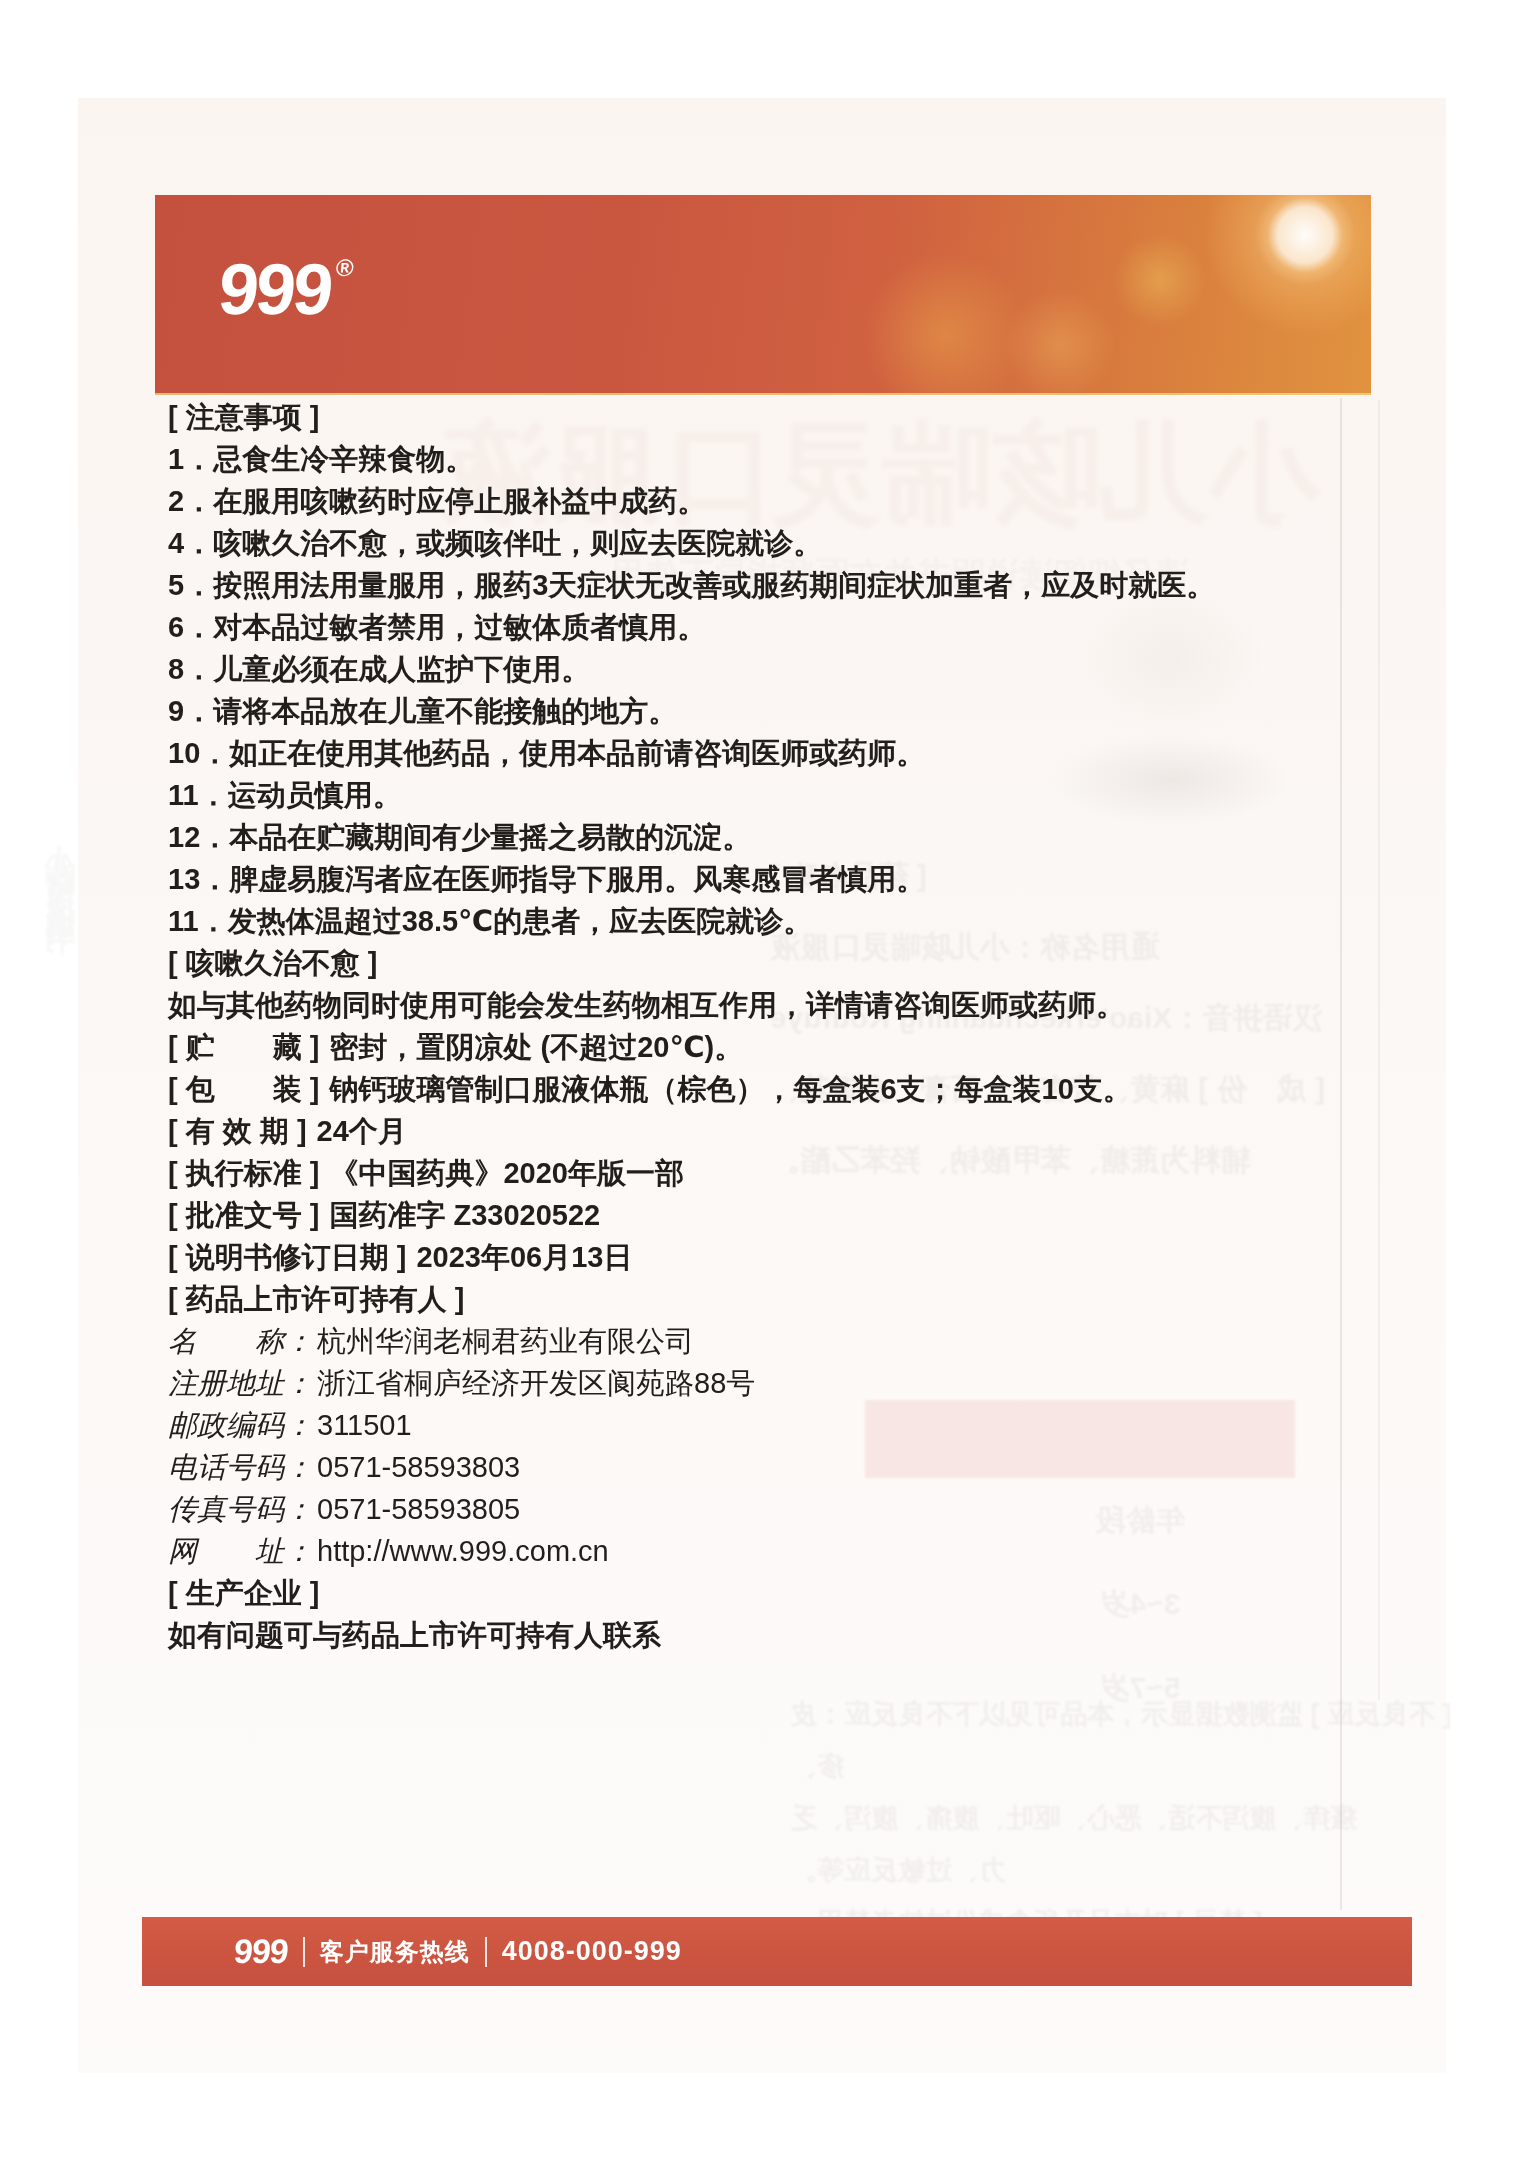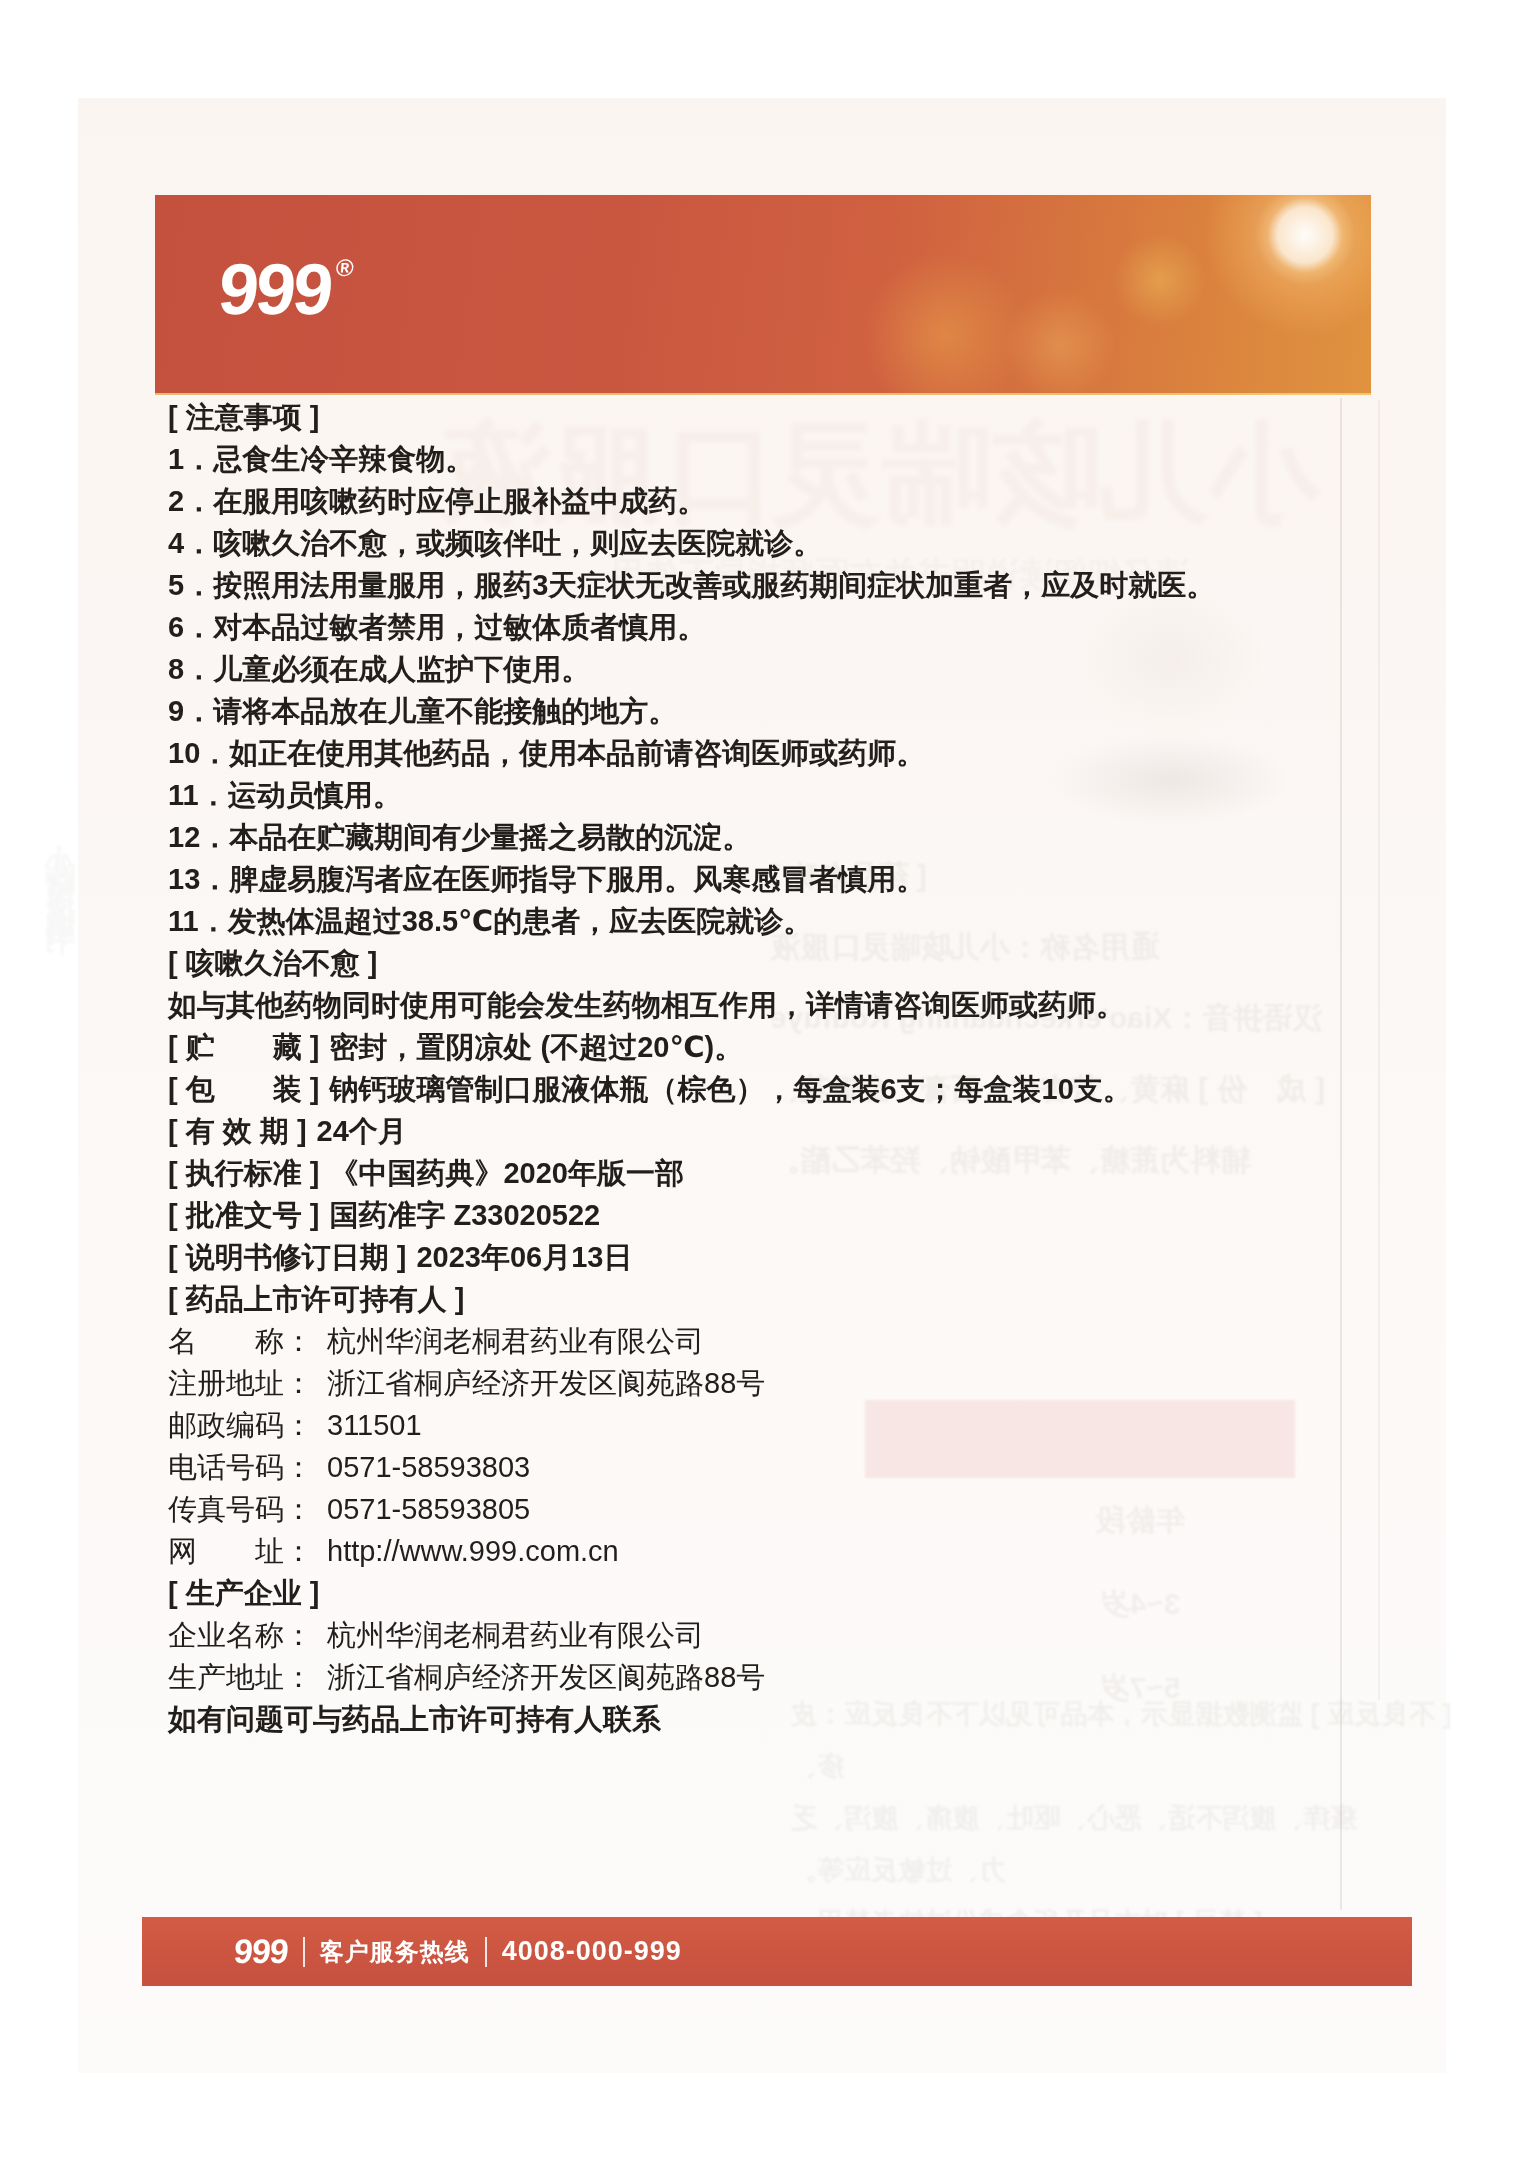--- a/index.html
+++ b/index.html
@@ -61,21 +61,21 @@
 
   
   .content {
     position:absolute; left:168px; top:396px; width:1122px;
     font-size:29px; line-height:42px; font-weight:bold; color:#211e1b;
   }
   .content p { white-space:pre-wrap; }
   .item { padding-left:50px; text-indent:-50px; }
   .flabel { margin-right:10px; }
   .plain { font-weight:normal; }
-  .plain .flabel { margin-right:14px; }
+  .plain .flabel { margin-right:4px;font-style:italic; }
 
   
   .footer {
     position:absolute; left:142px; top:1917px; width:1270px; height:69px;
     background:linear-gradient(180deg,#d25c45 0%, #cb5540 55%, #c65140 100%);
     display:flex; align-items:center; padding-left:92px;
     color:#ffffff;
   }
   .flogo { font-size:34px; font-weight:900; letter-spacing:-1px; transform:skewX(-5deg); }
   .fdivider { width:2px; height:30px; background:rgba(255,255,255,0.85); margin:0 15px; }
@@ -185,26 +185,20 @@
       <p class="plain"><span class="flabel">邮政编码：</span><span>311501</span></p>
 
       <p class="plain"><span class="flabel">电话号码：</span><span>0571-58593803</span></p>
 
       <p class="plain"><span class="flabel">传真号码：</span><span>0571-58593805</span></p>
 
       <p class="plain"><span class="flabel">网　　址：</span><span>http://www.999.com.cn</span></p>
     </div>
 
   <p>[ 生产企业 ]</p>
-  <div>
-
-      <p class="plain"><span class="flabel">企业名称：</span><span>杭州华润老桐君药业有限公司</span></p>
-
-      <p class="plain"><span class="flabel">生产地址：</span><span>浙江省桐庐经济开发区阆苑路88号</span></p>
-    </div>
 
   <p>如有问题可与药品上市许可持有人联系</p>
 
 </div>
 
 <div class="footer">
   <span class="flogo">999</span>
   <span class="fdivider"></span>
   <span class="fservice">客户服务热线</span>
   <span class="fdivider"></span>

